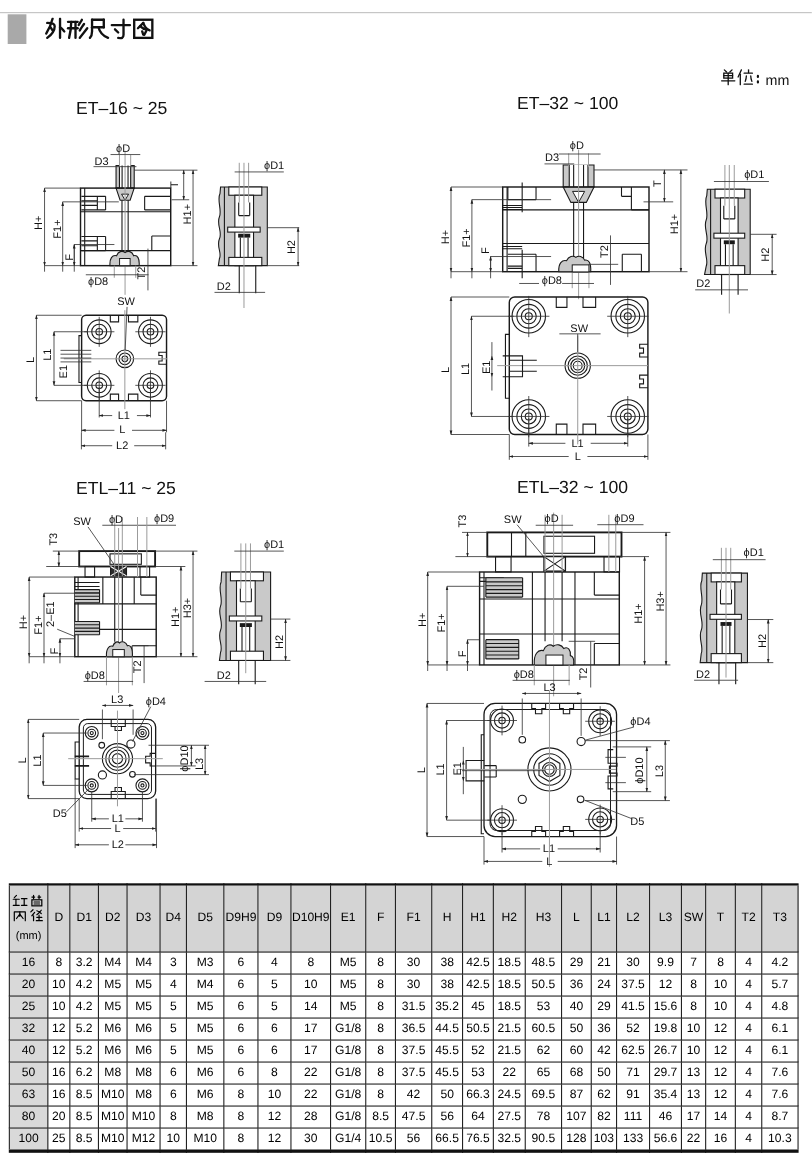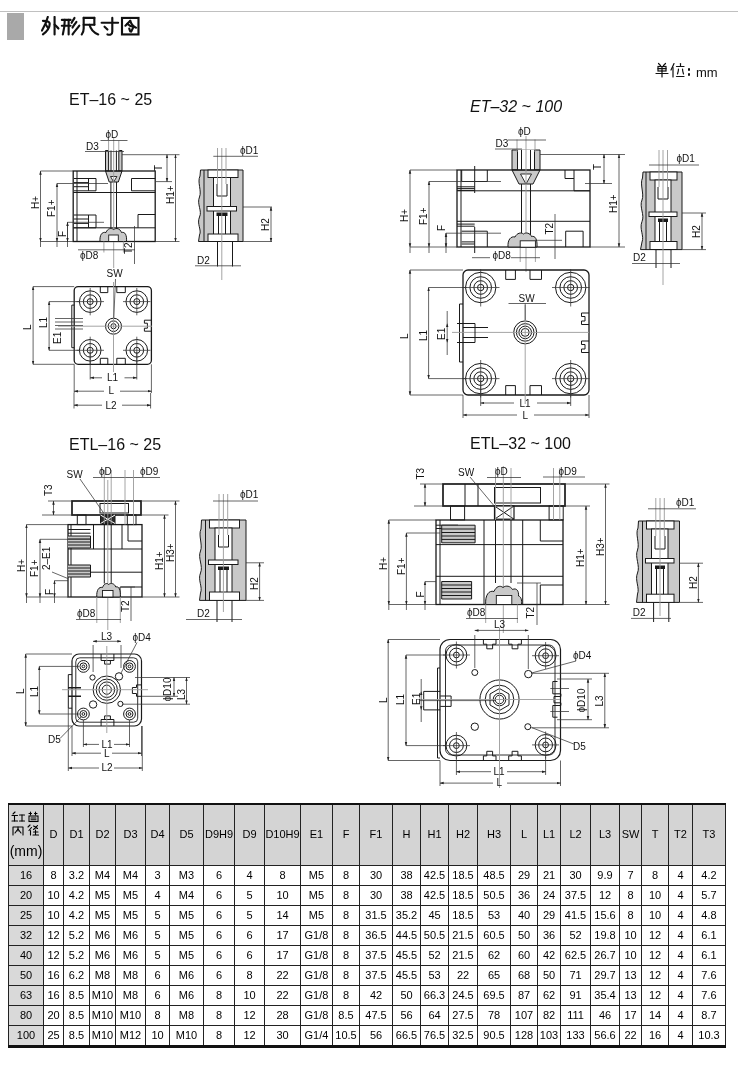--- a/index.html
+++ b/index.html
@@ -81,23 +81,23 @@
 </g>
 <g stroke-width="2">
 <path d="M34,7 V8 M34,12 V13"></path>
 </g>
 </g>
 <text x="41" y="15" style="font-family:'Liberation Sans',sans-serif;font-size:13px;fill:#111;">mm</text>
 </svg>
 
 <div class="ttl" style="left:69px;top:91.5px;">ET–16 ~ 25</div>
 
-<div class="ttl" style="left:470px;top:99px;font-style:italic;">ET–32 ~ 100</div>
-
-<div class="ttl" style="left:69px;top:437px;">ETL–16 ~ 25</div>
+<div class="ttl" style="left:470px;top:87px;">ET–32 ~ 100</div>
+
+<div class="ttl" style="left:69px;top:437px;">ETL–11 ~ 25</div>
 
 <div class="ttl" style="left:470px;top:436px;">ETL–32 ~ 100</div>
 
 <svg id="drawings" width="738" height="800" viewBox="0 0 738 800">
 <defs>
 <marker id="ar" viewBox="0 0 10 10" refX="9" refY="5" markerWidth="5.5" markerHeight="5.5" orient="auto-start-reverse">
         <path d="M0,2 L10,5 L0,8 z" fill="#222"></path>
       </marker>
 </defs>
 <style>
@@ -1158,21 +1158,21 @@
 <path d="M2,3 H12 M2,3 V11 M12,3 V11"></path>
                 <path d="M7,3 V7"></path>
                 <path d="M7,5 L4,9 M7,5 L10,9"></path>
 </g>
 <g transform="translate(16,13)">
 <path d="M3,1 L1,3 M4.5,3.5 L2,6.5 M3.5,6.5 V11"></path>
                 <path d="M6.5,2 C8,2.5 9.5,3.5 10.5,4.5 M10.5,1.5 C9.5,3 8,4.5 6.5,5.5"></path>
                 <path d="M8.5,6 V11 M6.5,8 H11 M6,11 H11.5"></path>
 </g>
 </g>
-</svg><span style="font-size:14px;">(mm)</span></th>
+</svg><span style="font-size:10px;">(mm)</span></th>
         <th>D</th>
         <th>D1</th>
         <th>D2</th>
         <th>D3</th>
         <th>D4</th>
         <th>D5</th>
         <th>D9H9</th>
         <th>D9</th>
         <th>D10H9</th>
         <th>E1</th>

